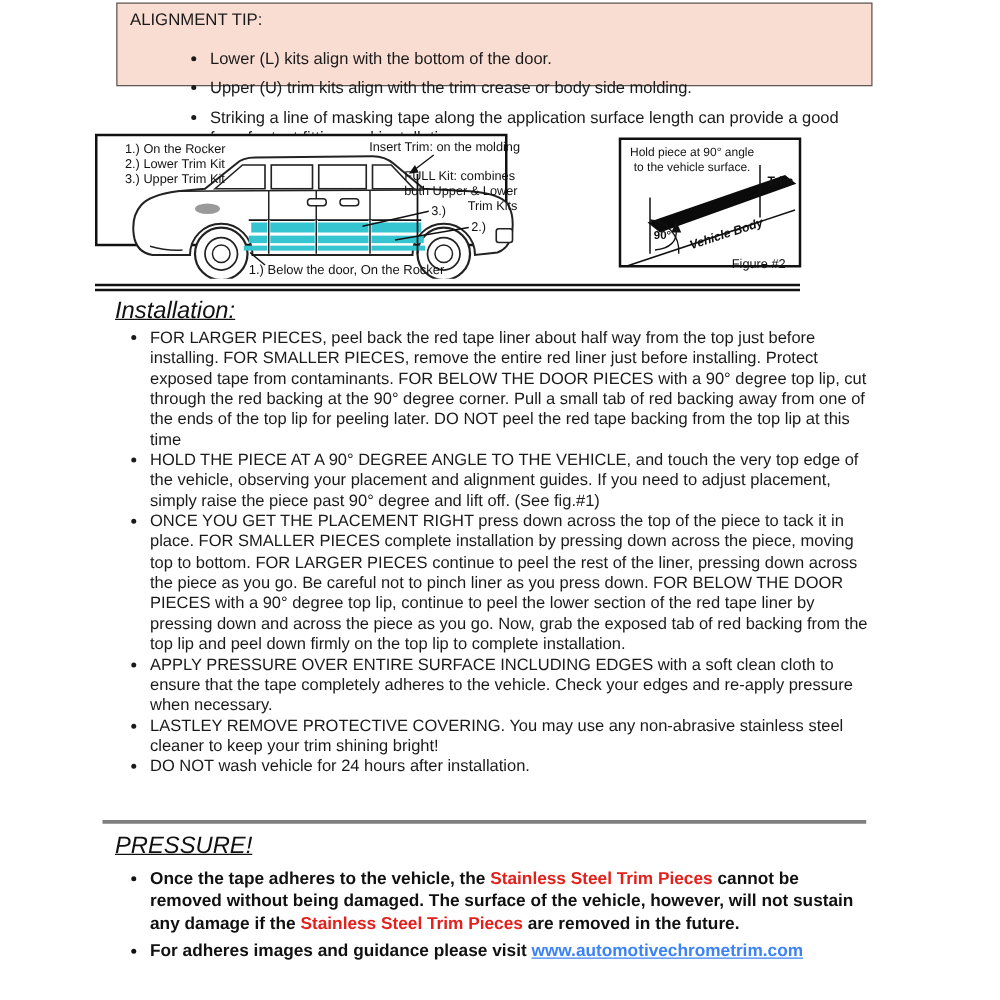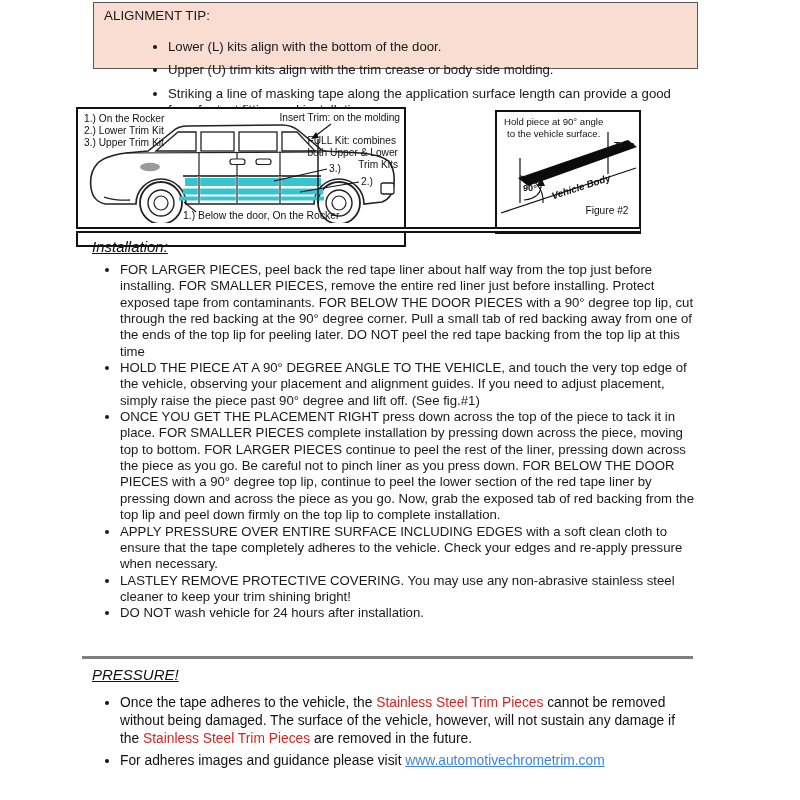--- a/index.html
+++ b/index.html
@@ -11,42 +11,42 @@
   .tip-box{
     position:absolute;left:93px;top:2px;width:605px;height:67px;
     background:#f9ddd2;border:1px solid #5a5a5a;box-sizing:border-box;
   }
   .tip-title{position:absolute;left:10px;top:5px;font-size:13.4px;}
   .tip-list{position:absolute;left:0;top:24px;margin:12px;padding:0 8px 0 62px;list-style:disc;
     font-size:13.2px;line-height:16.4px;width:530px;}
   .tip-list li{margin-bottom:7px;}
   
   .diagram-box{position:absolute;border:2px solid #111;box-sizing:border-box;background:#fff;}
-  .box-car{left:76px;top:107px;width:330px;height:140px;}
-  .box-fig{left:495px;top:110px;width:146px;height:124px;}
+  .box-car{left:76px;top:107px;width:330px;height:90px;padding-left:16px;}
+  .box-fig{left:495px;top:110px;width:146px;height:104px;}
   .diagram-box svg{display:block;}
   svg text{font-family:"Liberation Sans","DejaVu Sans",sans-serif;fill:#111;}
   .double-rule{
     position:absolute;left:76px;top:227px;width:564px;height:2px;
     border-top:2px solid #111;border-bottom:2px solid #111;background:#fff;
   }
   
   .section-heading{
-    position:absolute;left:92px;font-size:15px;font-style:italic;text-decoration:underline;color:#111;
+    position:absolute;left:92px;font-size:19px;font-style:italic;text-decoration:underline;color:#111;
   }
   .h-install{top:238px;}
   .h-important{top:666px;}
   .body-list{
     position:absolute;left:0;margin:0;padding-left:120px;width:575px;list-style:disc;
     font-size:13.2px;line-height:16.35px;color:#1a1a1a;
   }
   .list-install{top:262px;}
   .bold-list{
     position:absolute;left:0;top:694px;margin:0;padding-left:120px;width:578px;list-style:disc;
-    font-size:13.8px;line-height:18.2px;font-weight:normal;color:#111;
+    font-size:13.8px;line-height:18.2px;font-weight:bold;color:#111;
   }
   .bold-list li{margin-bottom:3px;}
   .gray-rule{position:absolute;left:82px;top:656px;width:611px;height:3px;background:#7f7f7f;}
   .red-text{color:#e3201b;}
   .link{color:#3b82f6;text-decoration:underline;cursor:pointer;}
 </style>
 </head>
 <body>
 
 <div class="page">

